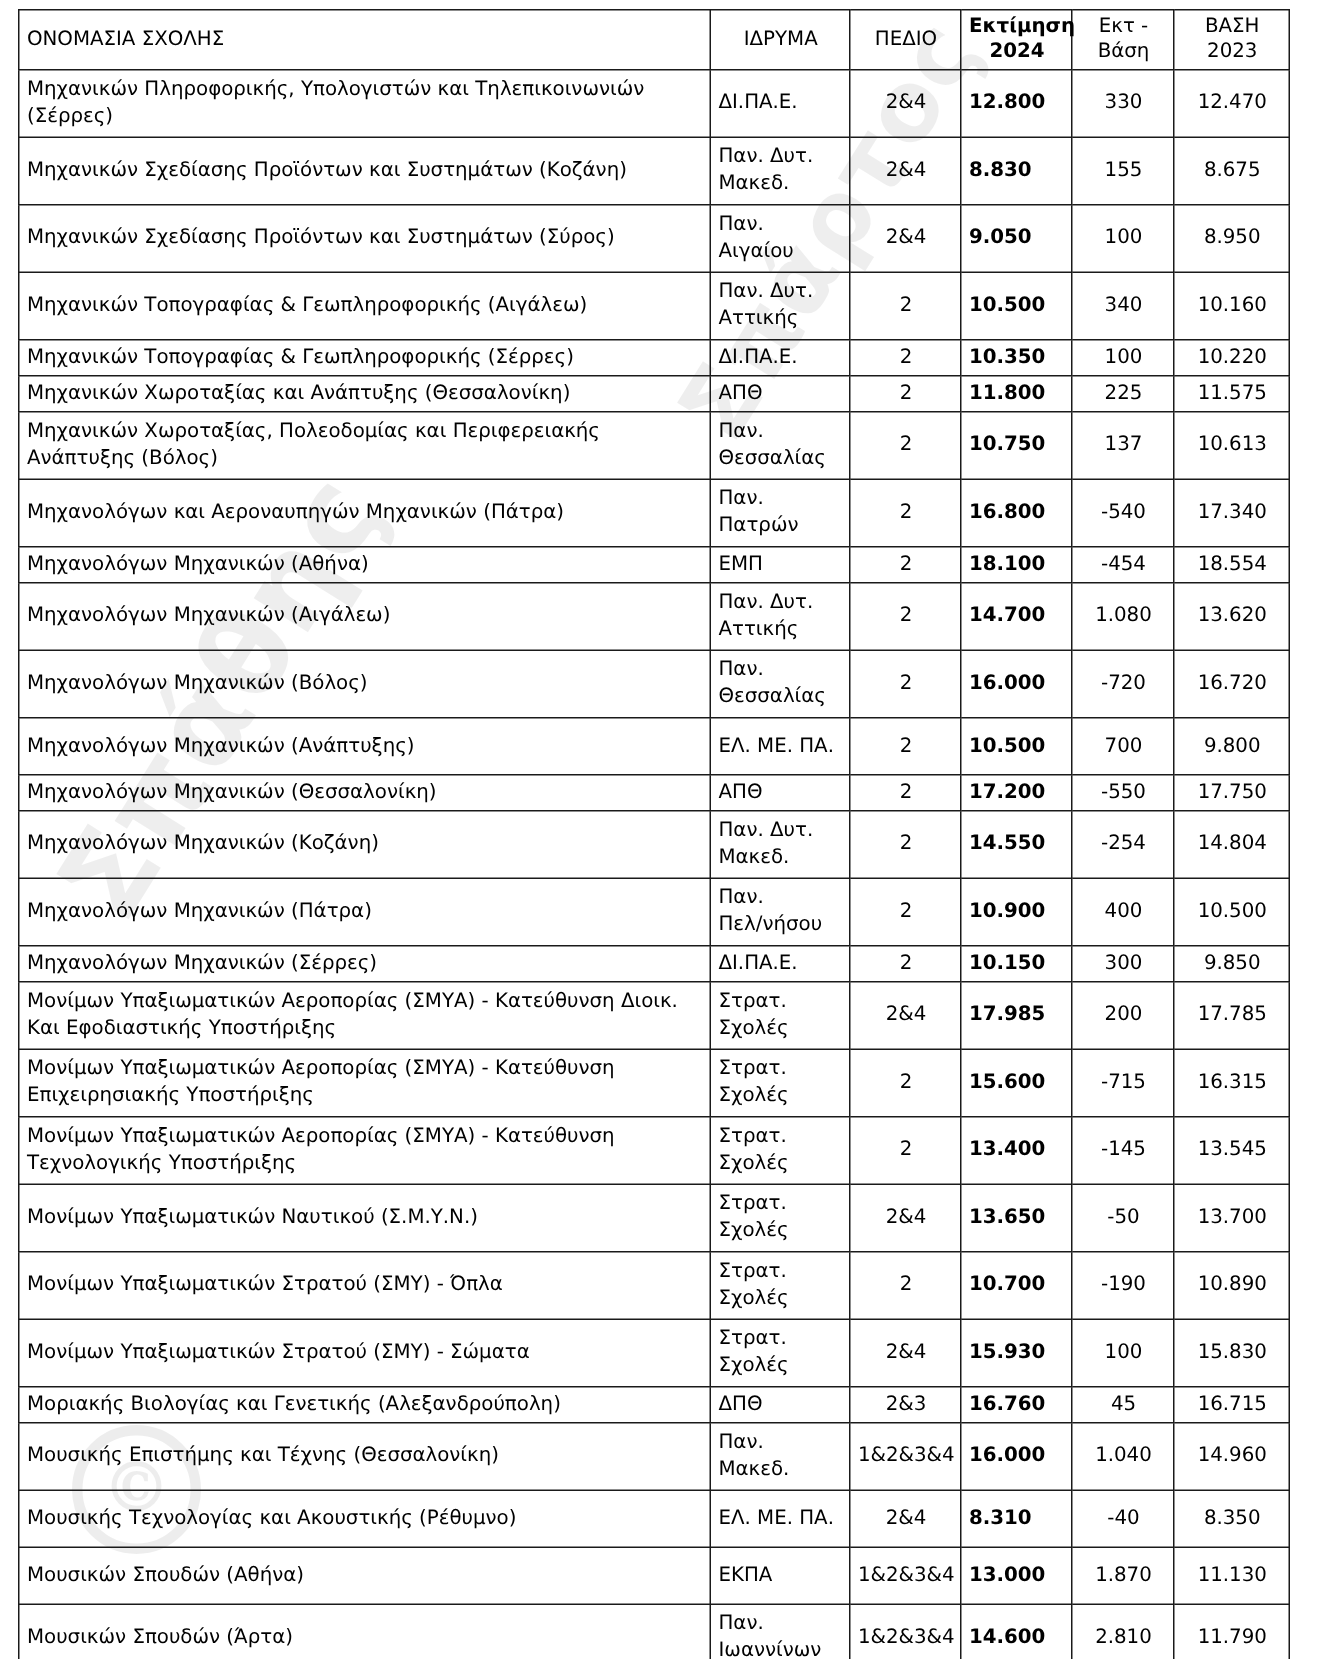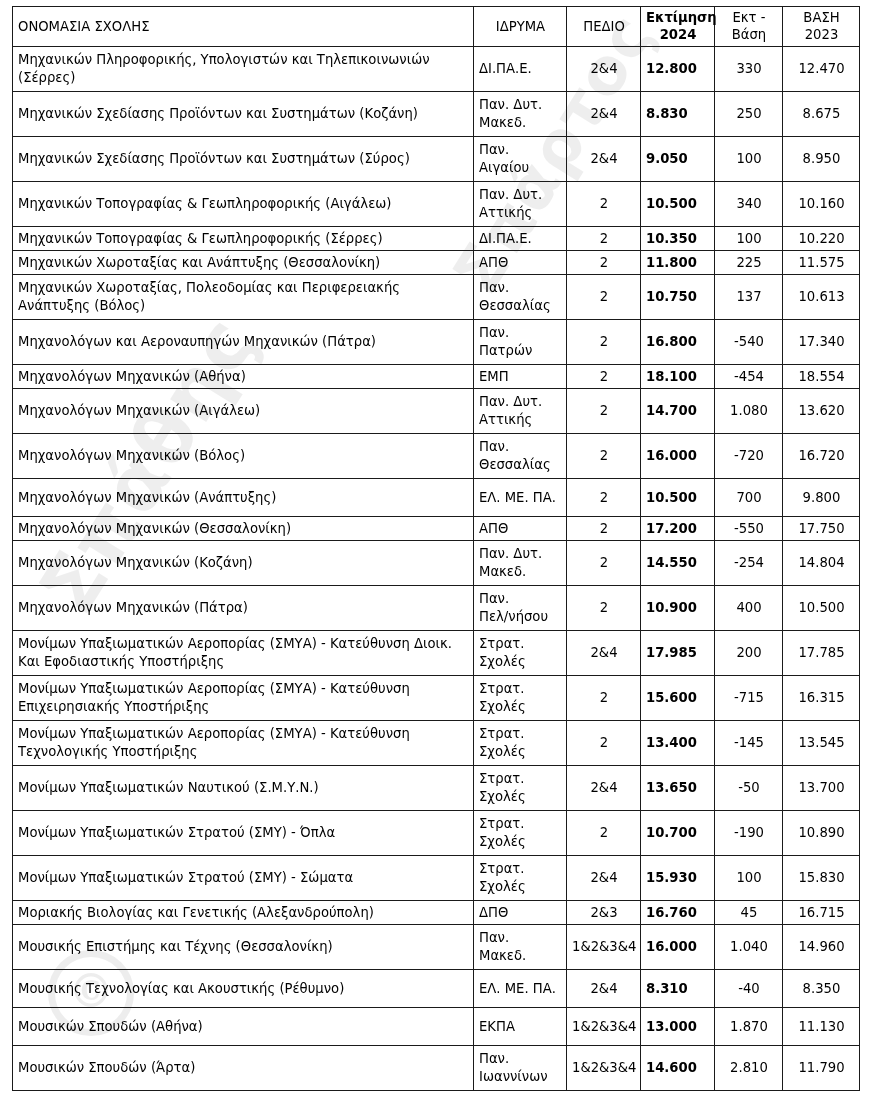--- a/index.html
+++ b/index.html
@@ -171,21 +171,21 @@
           <td class="field"><span>2&amp;4</span></td>
           <td class="est"><span>12.800</span></td>
           <td class="diff"><span>330</span></td>
           <td class="base"><span>12.470</span></td>
         </tr>
         <tr class="h2">
           <td class="name"><span>Μηχανικών Σχεδίασης Προϊόντων και Συστημάτων (Κοζάνη)</span></td>
           <td class="inst"><span>Παν. Δυτ.</span><span class="l2">Μακεδ.</span></td>
           <td class="field"><span>2&amp;4</span></td>
           <td class="est"><span>8.830</span></td>
-          <td class="diff"><span>250</span></td>
+          <td class="diff"><span>155</span></td>
           <td class="base"><span>8.675</span></td>
         </tr>
         <tr class="h2">
           <td class="name"><span>Μηχανικών Σχεδίασης Προϊόντων και Συστημάτων (Σύρος)</span></td>
           <td class="inst"><span>Παν.</span><span class="l2">Αιγαίου</span></td>
           <td class="field"><span>2&amp;4</span></td>
           <td class="est"><span>9.050</span></td>
           <td class="diff"><span>100</span></td>
           <td class="base"><span>8.950</span></td>
         </tr>
@@ -277,20 +277,28 @@
           <td class="diff"><span>-254</span></td>
           <td class="base"><span>14.804</span></td>
         </tr>
         <tr class="h2">
           <td class="name"><span>Μηχανολόγων Μηχανικών (Πάτρα)</span></td>
           <td class="inst"><span>Παν.</span><span class="l2">Πελ/νήσου</span></td>
           <td class="field"><span>2</span></td>
           <td class="est"><span>10.900</span></td>
           <td class="diff"><span>400</span></td>
           <td class="base"><span>10.500</span></td>
+        </tr>
+        <tr class="h1">
+          <td class="name"><span>Μηχανολόγων Μηχανικών (Σέρρες)</span></td>
+          <td class="inst"><span>ΔΙ.ΠΑ.Ε.</span></td>
+          <td class="field"><span>2</span></td>
+          <td class="est"><span>10.150</span></td>
+          <td class="diff"><span>300</span></td>
+          <td class="base"><span>9.850</span></td>
         </tr>
         <tr class="h2">
           <td class="name"><span>Μονίμων Υπαξιωματικών Αεροπορίας (ΣΜΥΑ) - Κατεύθυνση Διοικ. Και Εφοδιαστικής Υποστήριξης</span></td>
           <td class="inst"><span>Στρατ.</span><span class="l2">Σχολές</span></td>
           <td class="field"><span>2&amp;4</span></td>
           <td class="est"><span>17.985</span></td>
           <td class="diff"><span>200</span></td>
           <td class="base"><span>17.785</span></td>
         </tr>
         <tr class="h2">

